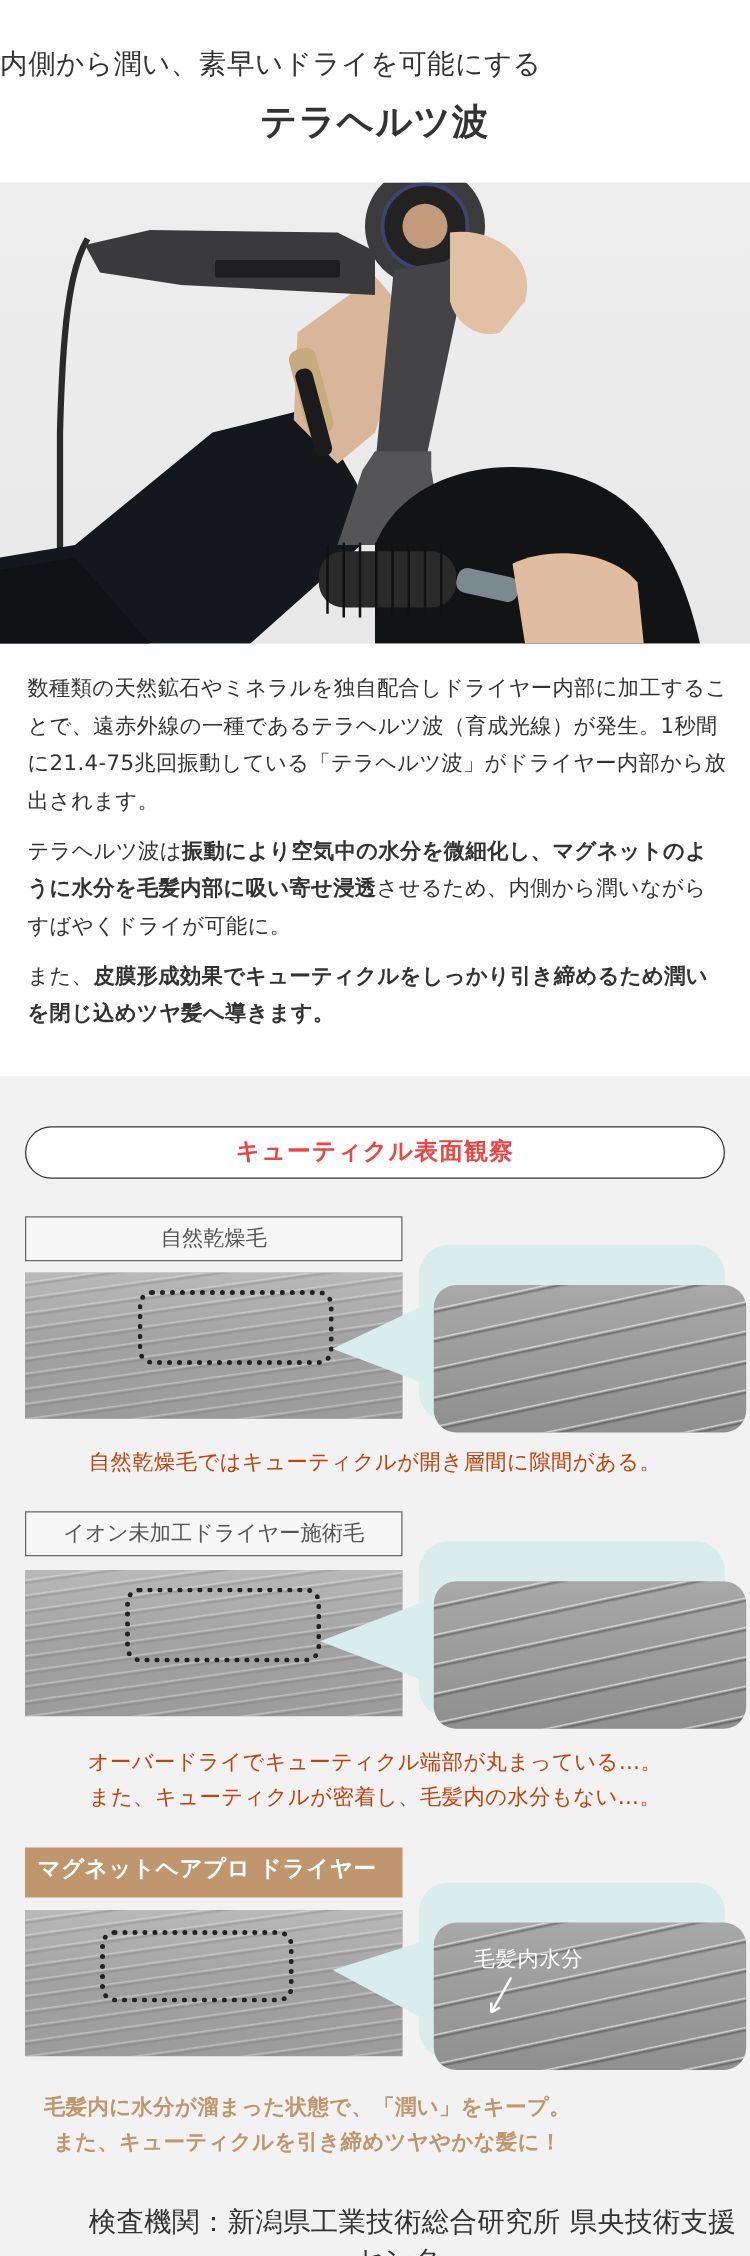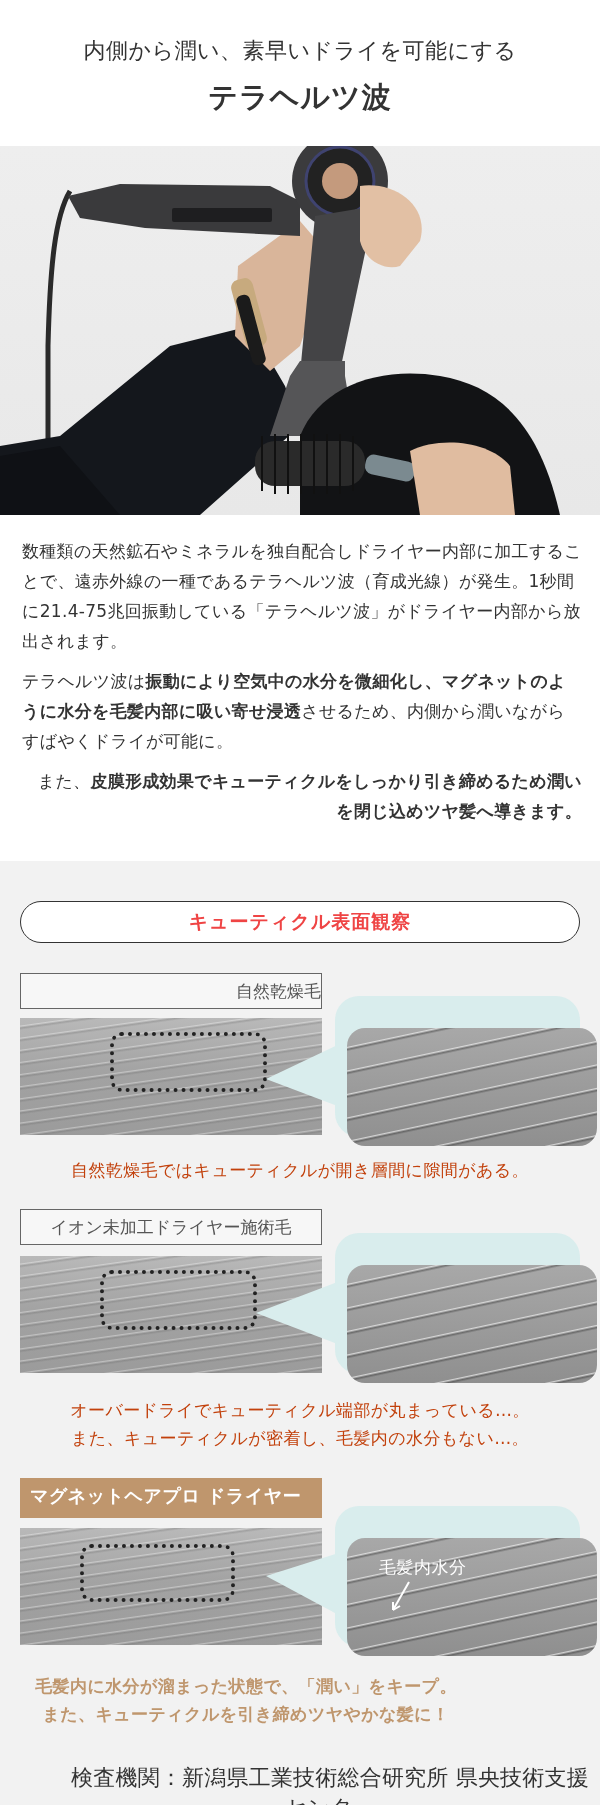--- a/index.html
+++ b/index.html
@@ -2,32 +2,32 @@
 <html><head>
 <meta charset="utf-8">
 <style>
   * { box-sizing: border-box; margin: 0; padding: 0; }
   html, body { width: 600px; background: #ffffff; }
   body { font-family: "DejaVu Sans", "Liberation Sans", sans-serif; color: #333333; position: relative; height: 1805px; overflow: hidden; }
 
   .abs { position: absolute; }
 
   
-  .subtitle { left: 0; width: 600px; top: 36px; text-align: center; font-size: 22px; color: #333; letter-spacing: 0.5px; }
+  .subtitle { left: 0; width: 600px; top: 36px; text-align: left; font-size: 22px; color: #333; letter-spacing: 0.5px; }
   .title { left: 0; width: 600px; top: 78px; text-align: center; font-size: 29px; font-weight: bold; color: #333; letter-spacing: 1px; }
 
   
   .photo { left: 0; top: 146px; width: 600px; height: 369px; background: linear-gradient(180deg, #eeeeee 0%, #e8e8e8 100%); overflow: hidden; }
 
   
   .body-text { left: 22px; width: 560px; font-size: 17px; line-height: 30px; color: #333; letter-spacing: 0.3px; }
   .body-text b { font-weight: bold; color: #333; }
   .p1 { top: 536px; }
   .p2 { top: 666px; }
-  .p3 { top: 766px; text-align: right; }
+  .p3 { top: 766px; }
 
   
   .gray { left: 0; top: 861px; width: 600px; height: 944px; background: #f2f2f2; }
 
   .pill { left: 20px; top: 901px; width: 560px; height: 42px; border: 1.5px solid #333; border-radius: 21px; background: #fff; text-align: center; font-size: 19px; font-weight: bold; line-height: 39px; color: #ef4444; letter-spacing: 1px; }
 
   .label-box { left: 20px; width: 302px; height: 36px; border: 1px solid #666; background: #f7f7f7; text-align: center; font-size: 17px; line-height: 34px; color: #555; }
   .label-tan { left: 20px; width: 302px; height: 40px; background: #bf966d; color: #fff; font-size: 18px; font-weight: bold; line-height: 36px; padding-left: 10px; letter-spacing: 0.5px; }
 
   .sem { left: 20px; width: 302px; background: #a9a9a9; overflow: hidden; }
@@ -97,21 +97,21 @@
   </svg>
 </div>
 
 <div class="abs body-text p1">数種類の天然鉱石やミネラルを独自配合しドライヤー内部に加工することで、遠赤外線の一種であるテラヘルツ波（育成光線）が発生。1秒間に21.4-75兆回振動している「テラヘルツ波」がドライヤー内部から放出されます。</div>
 <div class="abs body-text p2"><span>テラヘルツ波は</span><b>振動により空気中の水分を微細化し、マグネットのように水分を毛髪内部に吸い寄せ浸透</b><span>させるため、内側から潤いながらすばやくドライが可能に。</span></div>
 <div class="abs body-text p3"><span>また、</span><b>皮膜形成効果でキューティクルをしっかり引き締めるため潤いを閉じ込めツヤ髪へ導きます。</b></div>
 
 <div class="abs gray"></div>
 <div class="abs pill">キューティクル表面観察</div>
 
-<div class="abs label-box" style="top:973px;text-align:right;">自然乾燥毛</div>
+<div class="abs label-box" style="top:973px;">自然乾燥毛</div>
 <div class="abs sem" style="top:1018px; height:117px;">
   <div class="sem-stripes"></div>
   <div class="dotbox" style="left:90px; top:14px; width:157px; height:60px;"></div>
 </div>
 <svg class="tail" style="left:266px; top:1040px;" width="82" height="70">
     <polygon points="0,39 82,0 82,70" fill="#d9eded"></polygon>
   </svg>
 <div class="abs callout" style="top:996px;">
   <div class="callout-inner">
       <div class="stripes"></div>

